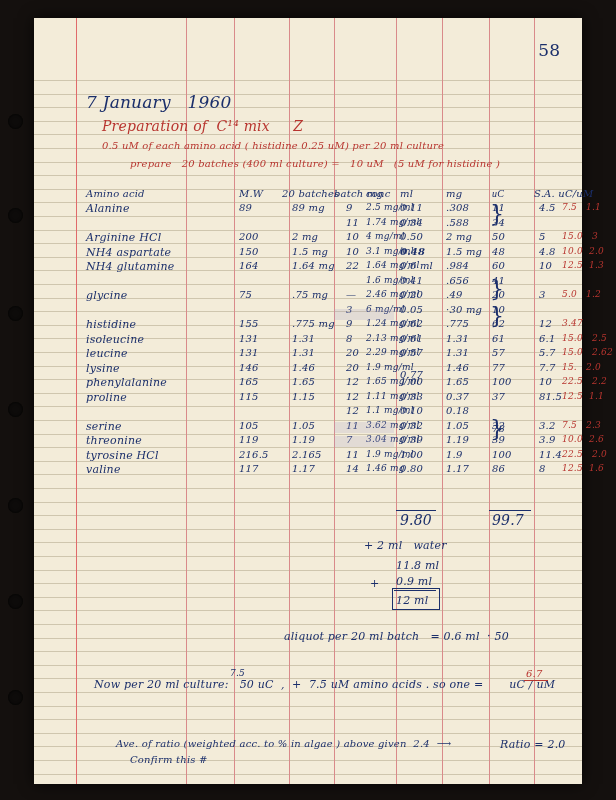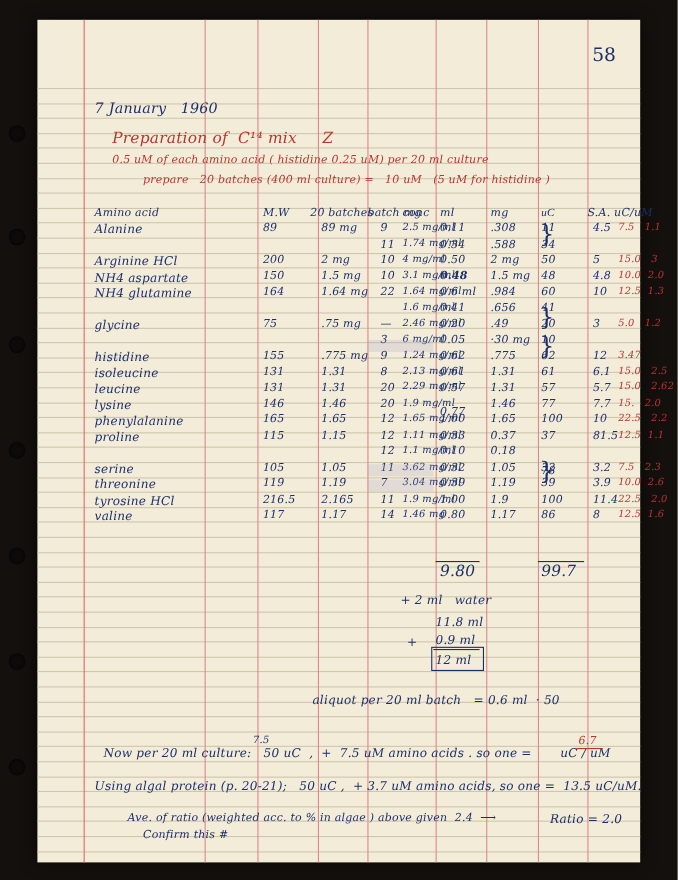--- a/index.html
+++ b/index.html
@@ -34,21 +34,21 @@
     font-family:"DejaVu Serif", serif;
     font-style:italic;
     white-space:pre;
     letter-spacing:.2px;
   }
   .red{color:#b8352f;}
   .sz9{font-size:9px}
   .sz10{font-size:10px}
   .sz11{font-size:11px}
   .sz12{font-size:14px}
-  .sz13{font-size:13px}
+  .sz13{font-size:17px}
   .pageno{
     position:absolute;right:22px;top:22px;
     font-size:17px;color:#1b2f6b;font-family:"DejaVu Serif",serif;
   }
   .brace{
     position:absolute;font-size:22px;color:#1b2f6b;font-family:"DejaVu Serif",serif;
   }
   .boxline{position:absolute;border-bottom:1px solid #1b2f6b;}
   .hlight{position:absolute;background:rgba(170,160,200,.22);}
   .underline-red{position:absolute;height:1px;background:#b8352f;}
@@ -343,18 +343,17 @@
   <div class="boxline" style="left:360px;top:572px;width:42px"></div>
   <div class="ink sz11" style="left:362px;top:576px">12 ml</div>
   <div style="position:absolute;left:358px;top:570px;width:46px;height:20px;border:1px solid #1b2f6b"></div>
 
   <div class="ink sz11" style="left:250px;top:612px">aliquot per 20 ml batch   = 0.6 ml  · 50</div>
 
   <div class="ink sz11" style="left:60px;top:660px">Now per 20 ml culture:   50 uC  ,  +  7.5 uM amino acids . so one =       uC / uM</div>
   <div class="ink sz9" style="left:196px;top:650px">7.5</div>
   <div class="ink red sz10" style="left:492px;top:650px">6.7</div>
   <div class="underline-red" style="left:490px;top:662px;width:24px"></div>
-  <div class="ink sz11" style="left:52px;top:690px">Using algal protein (p. 20-21);   50 uC ,  + 3.7 uM amino acids, so one =  13.5 uC/uM.</div>
   <div class="ink sz10" style="left:82px;top:720px">Ave. of ratio (weighted acc. to % in algae ) above given  2.4  ⟶</div>
   <div class="ink sz11" style="left:466px;top:720px">Ratio = 2.0</div>
   <div class="ink sz10" style="left:96px;top:736px">Confirm this #</div>
 
 </div>
 
 </body></html>

